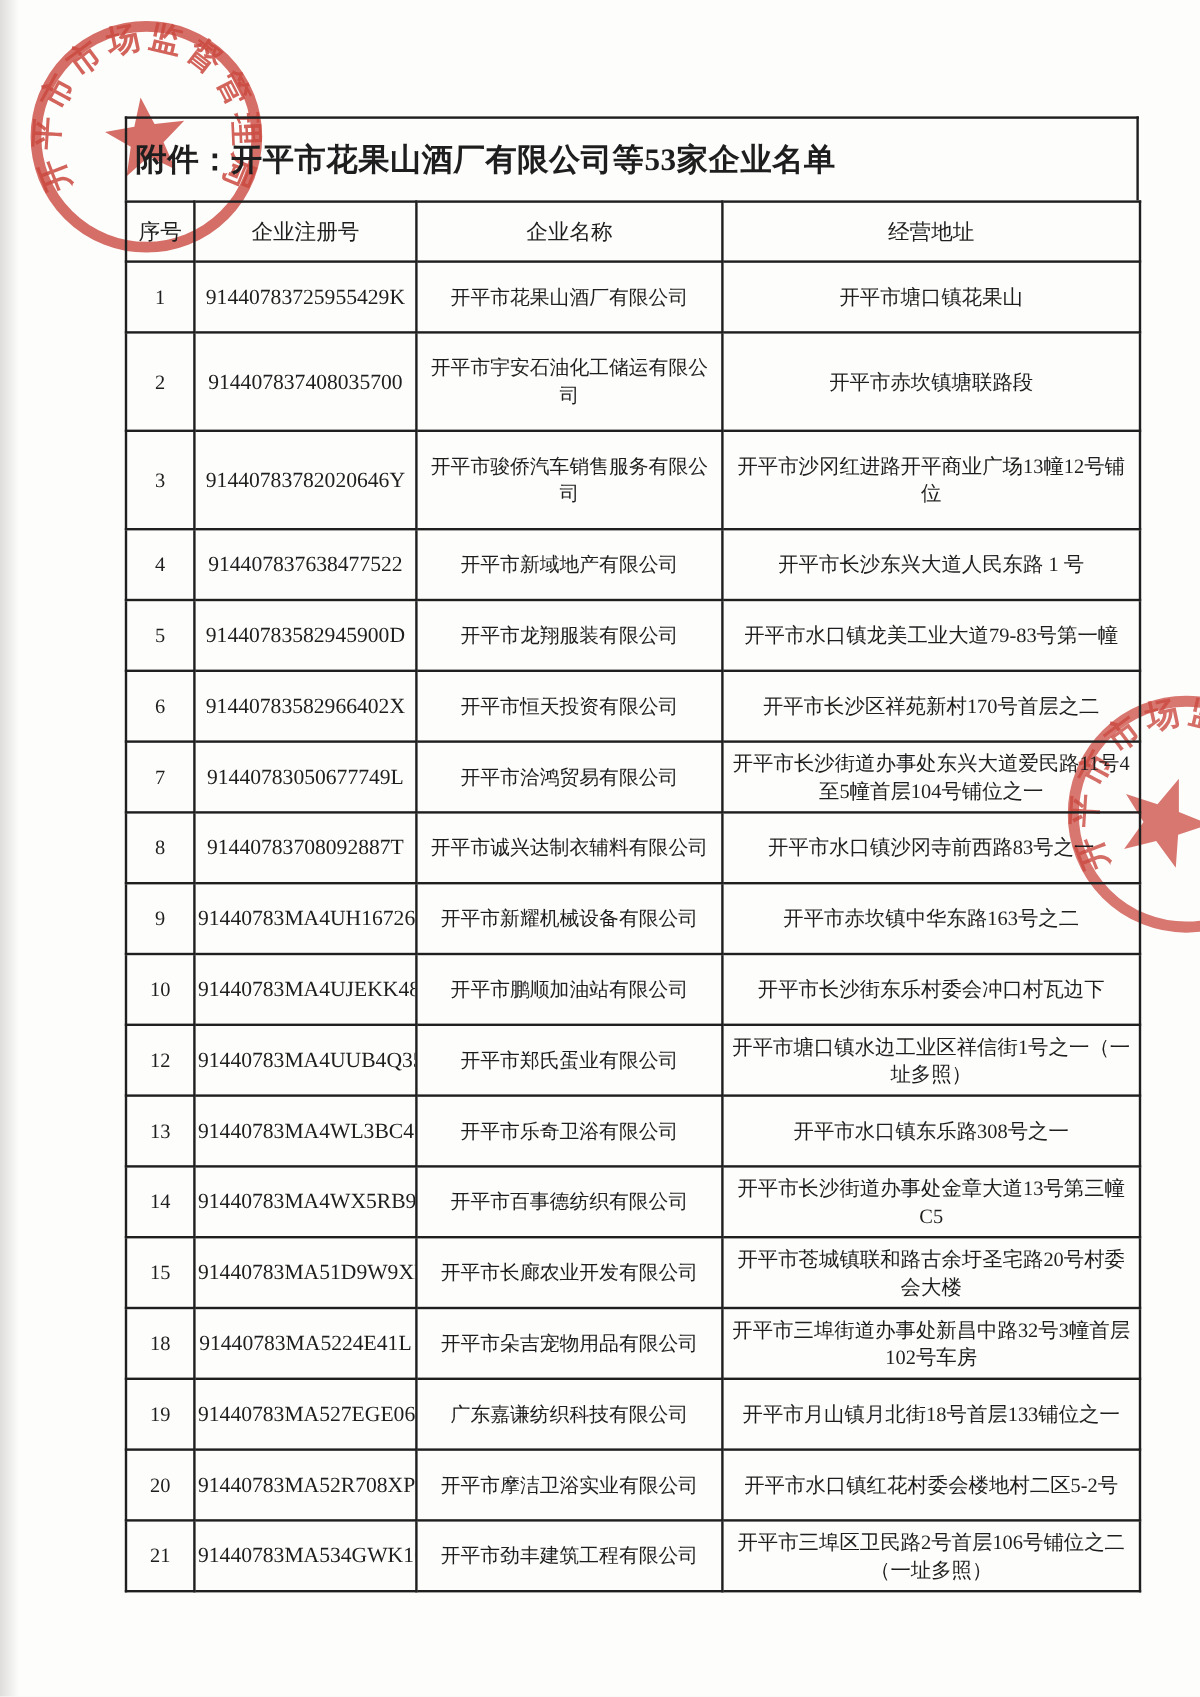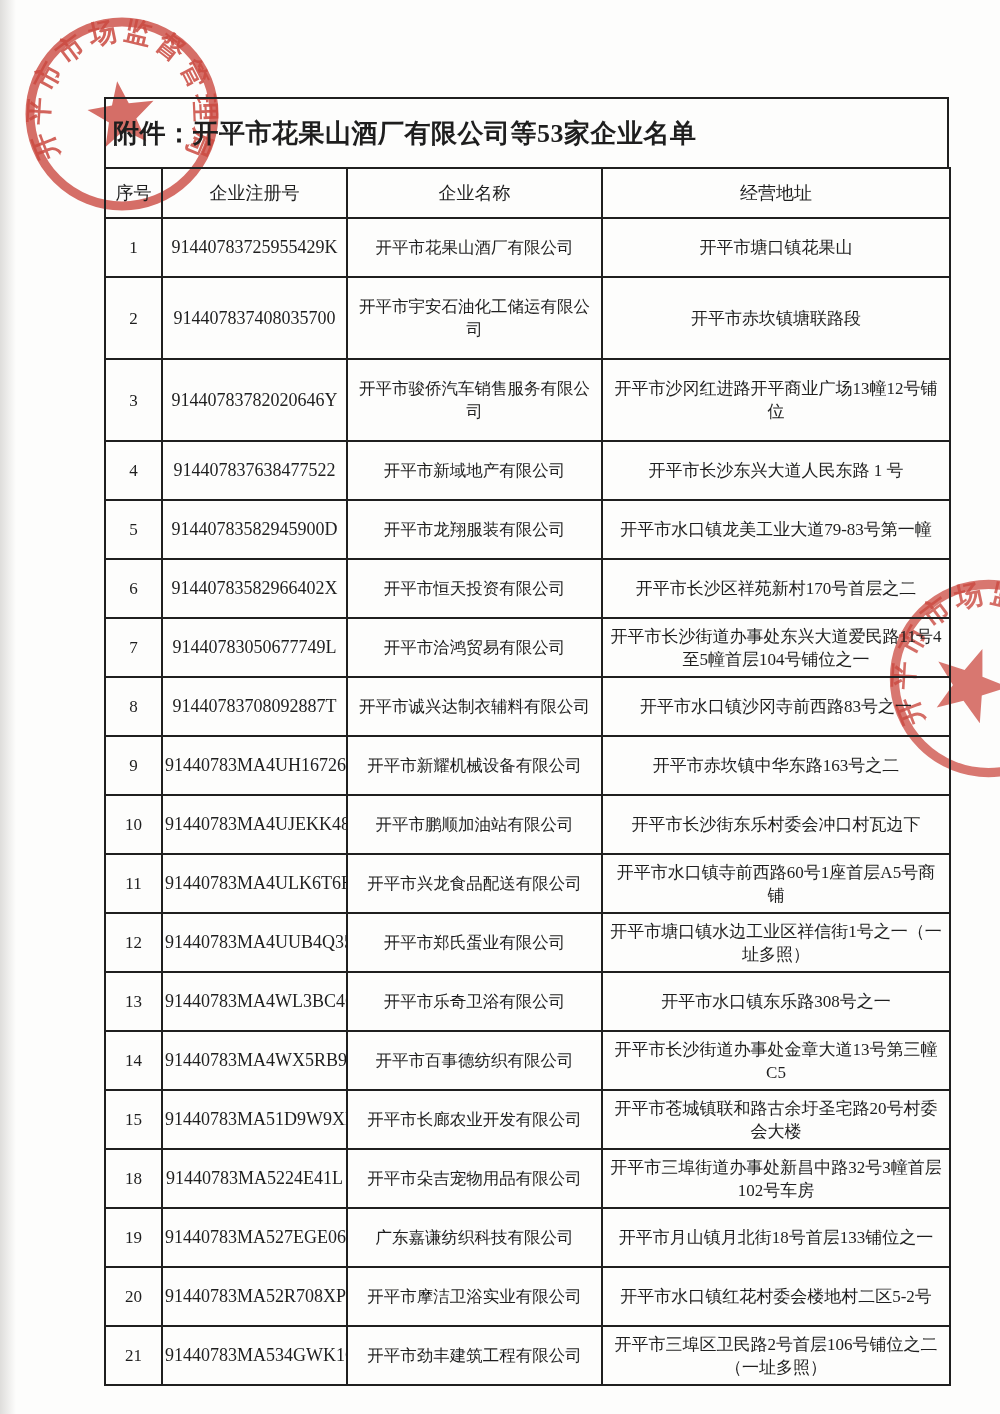--- a/index.html
+++ b/index.html
@@ -168,26 +168,20 @@
           <td class="c-name">开平市新耀机械设备有限公司</td>
           <td class="c-addr">开平市赤坎镇中华东路163号之二</td>
         </tr>
           <tr>
           <td class="c-serial">10</td>
           <td class="c-reg">91440783MA4UJEKK48</td>
           <td class="c-name">开平市鹏顺加油站有限公司</td>
           <td class="c-addr">开平市长沙街东乐村委会冲口村瓦边下</td>
         </tr>
           <tr>
-          <td class="c-serial">11</td>
-          <td class="c-reg">91440783MA4ULK6T6F</td>
-          <td class="c-name">开平市兴龙食品配送有限公司</td>
-          <td class="c-addr">开平市水口镇寺前西路60号1座首层A5号商铺</td>
-        </tr>
-          <tr>
           <td class="c-serial">12</td>
           <td class="c-reg">91440783MA4UUB4Q35</td>
           <td class="c-name">开平市郑氏蛋业有限公司</td>
           <td class="c-addr">开平市塘口镇水边工业区祥信街1号之一（一址多照）</td>
         </tr>
           <tr>
           <td class="c-serial">13</td>
           <td class="c-reg">91440783MA4WL3BC46</td>
           <td class="c-name">开平市乐奇卫浴有限公司</td>
           <td class="c-addr">开平市水口镇东乐路308号之一</td>

